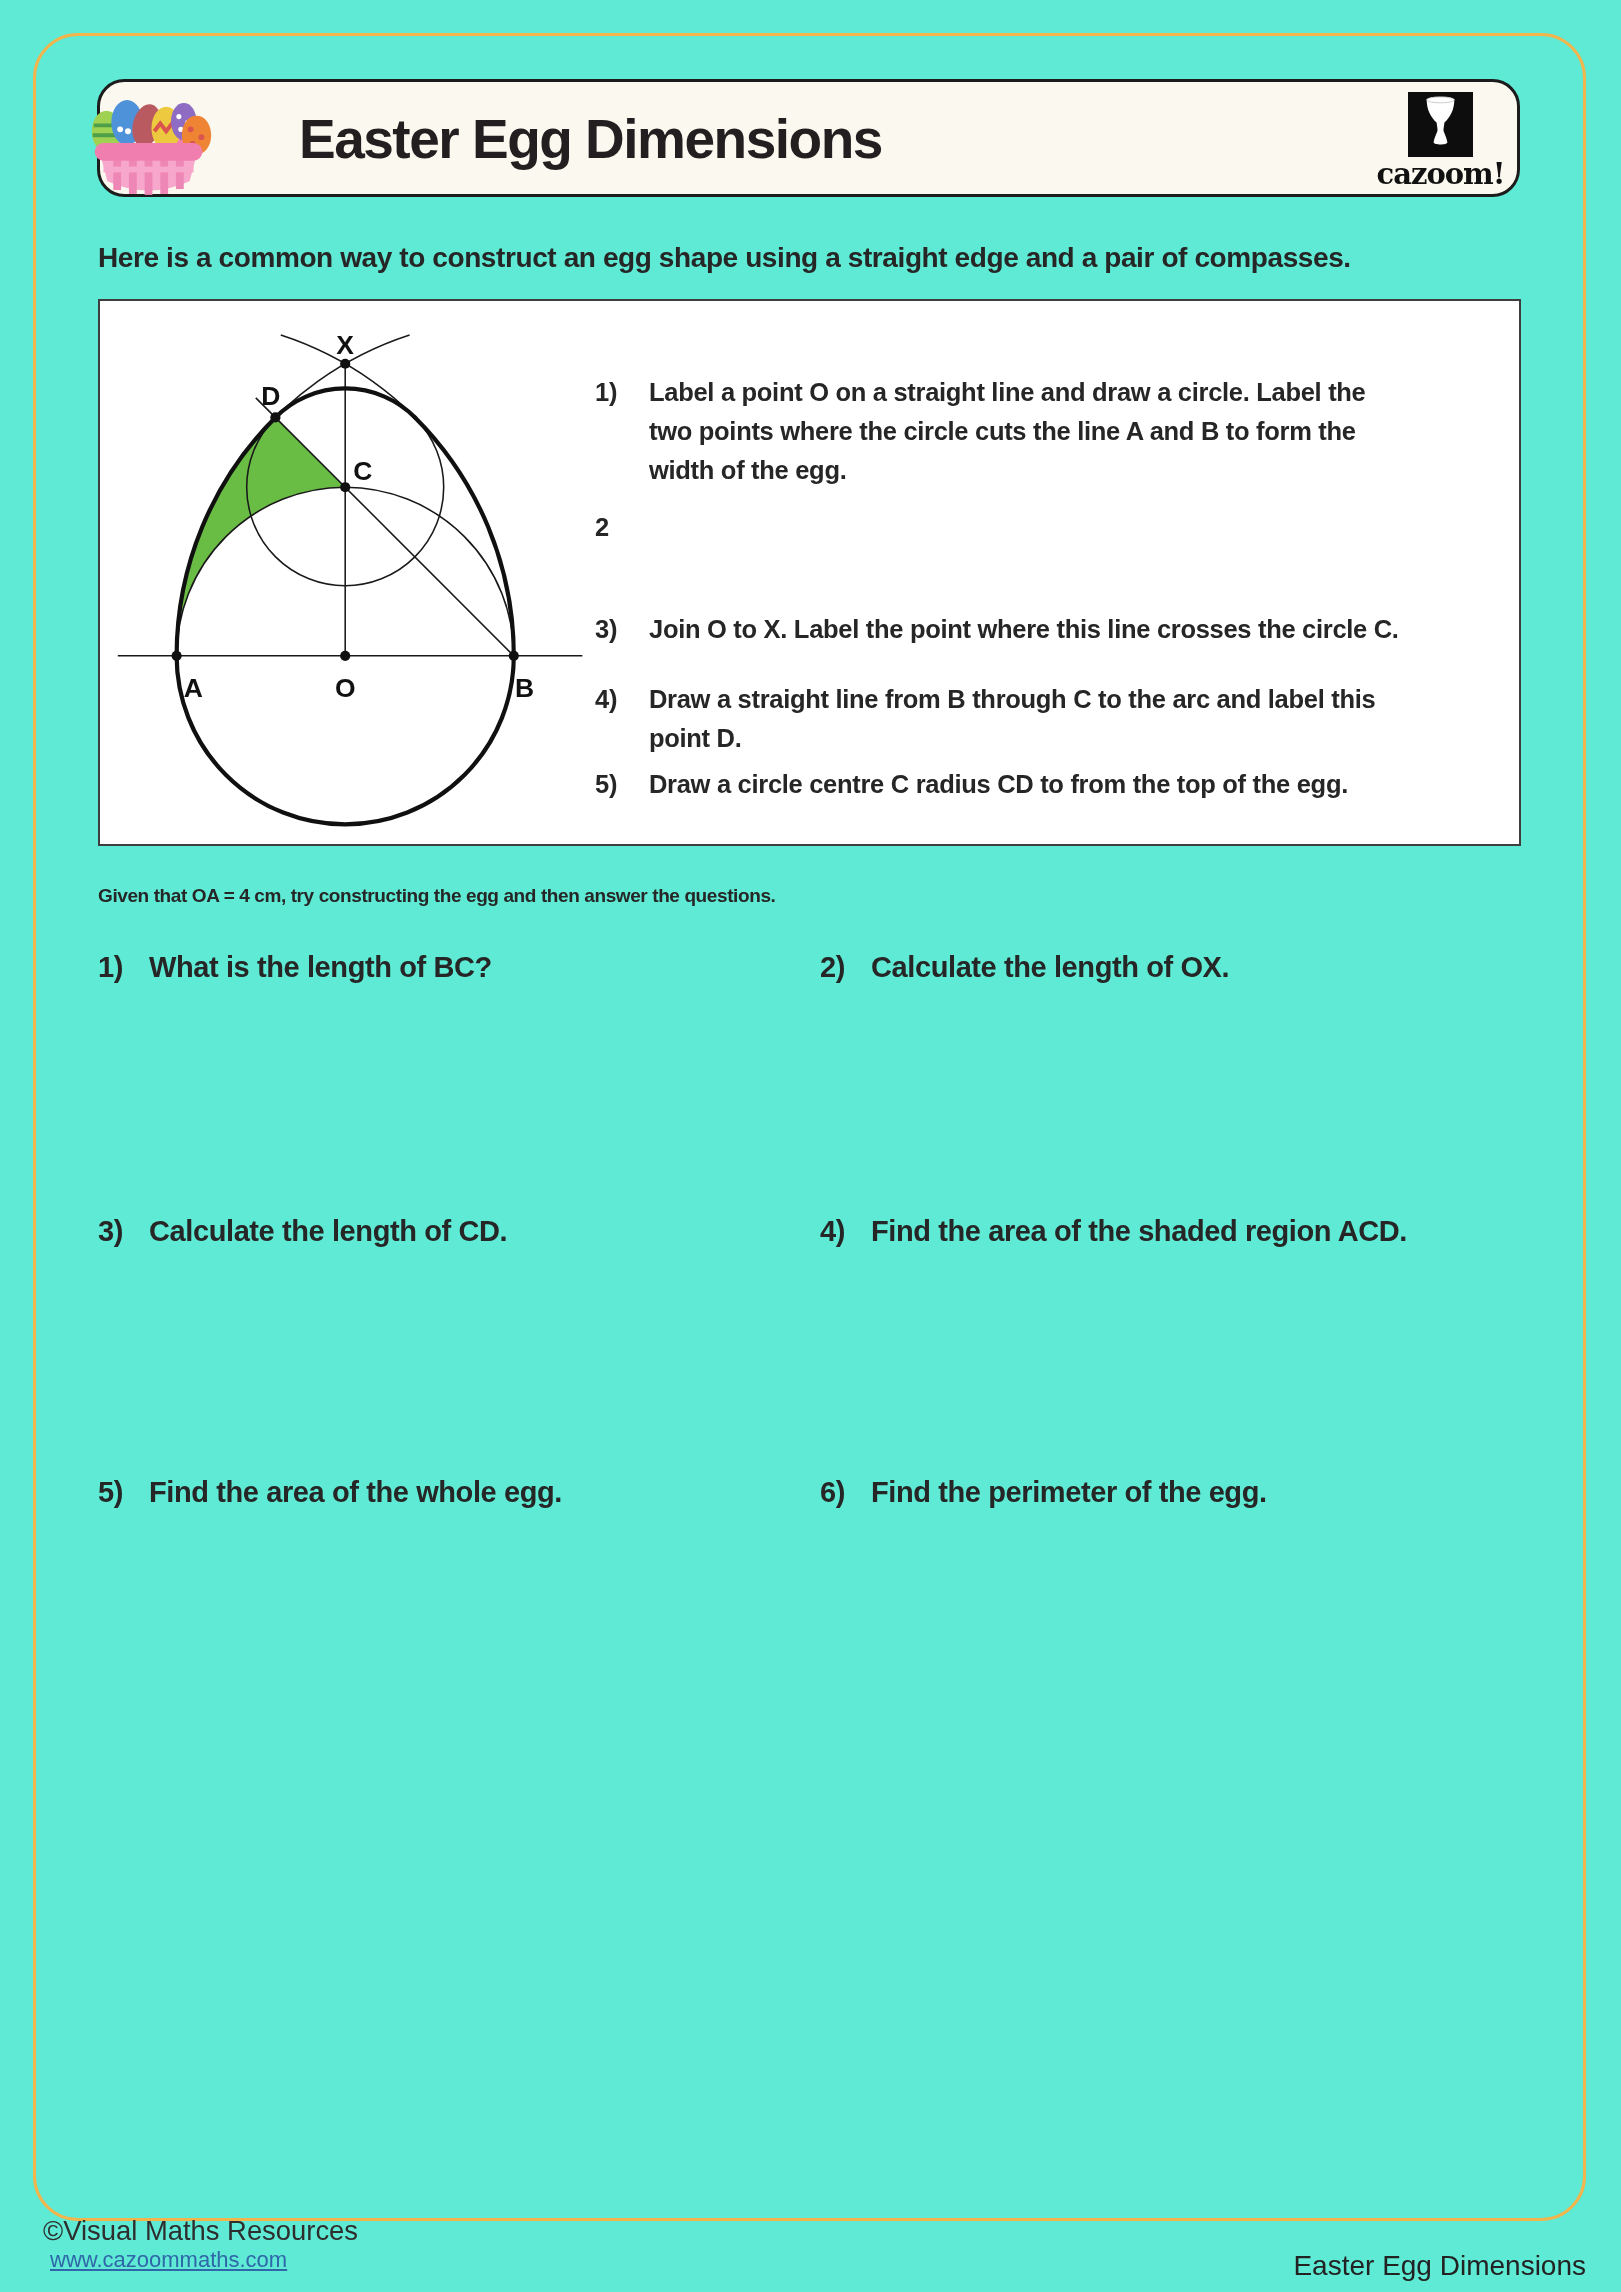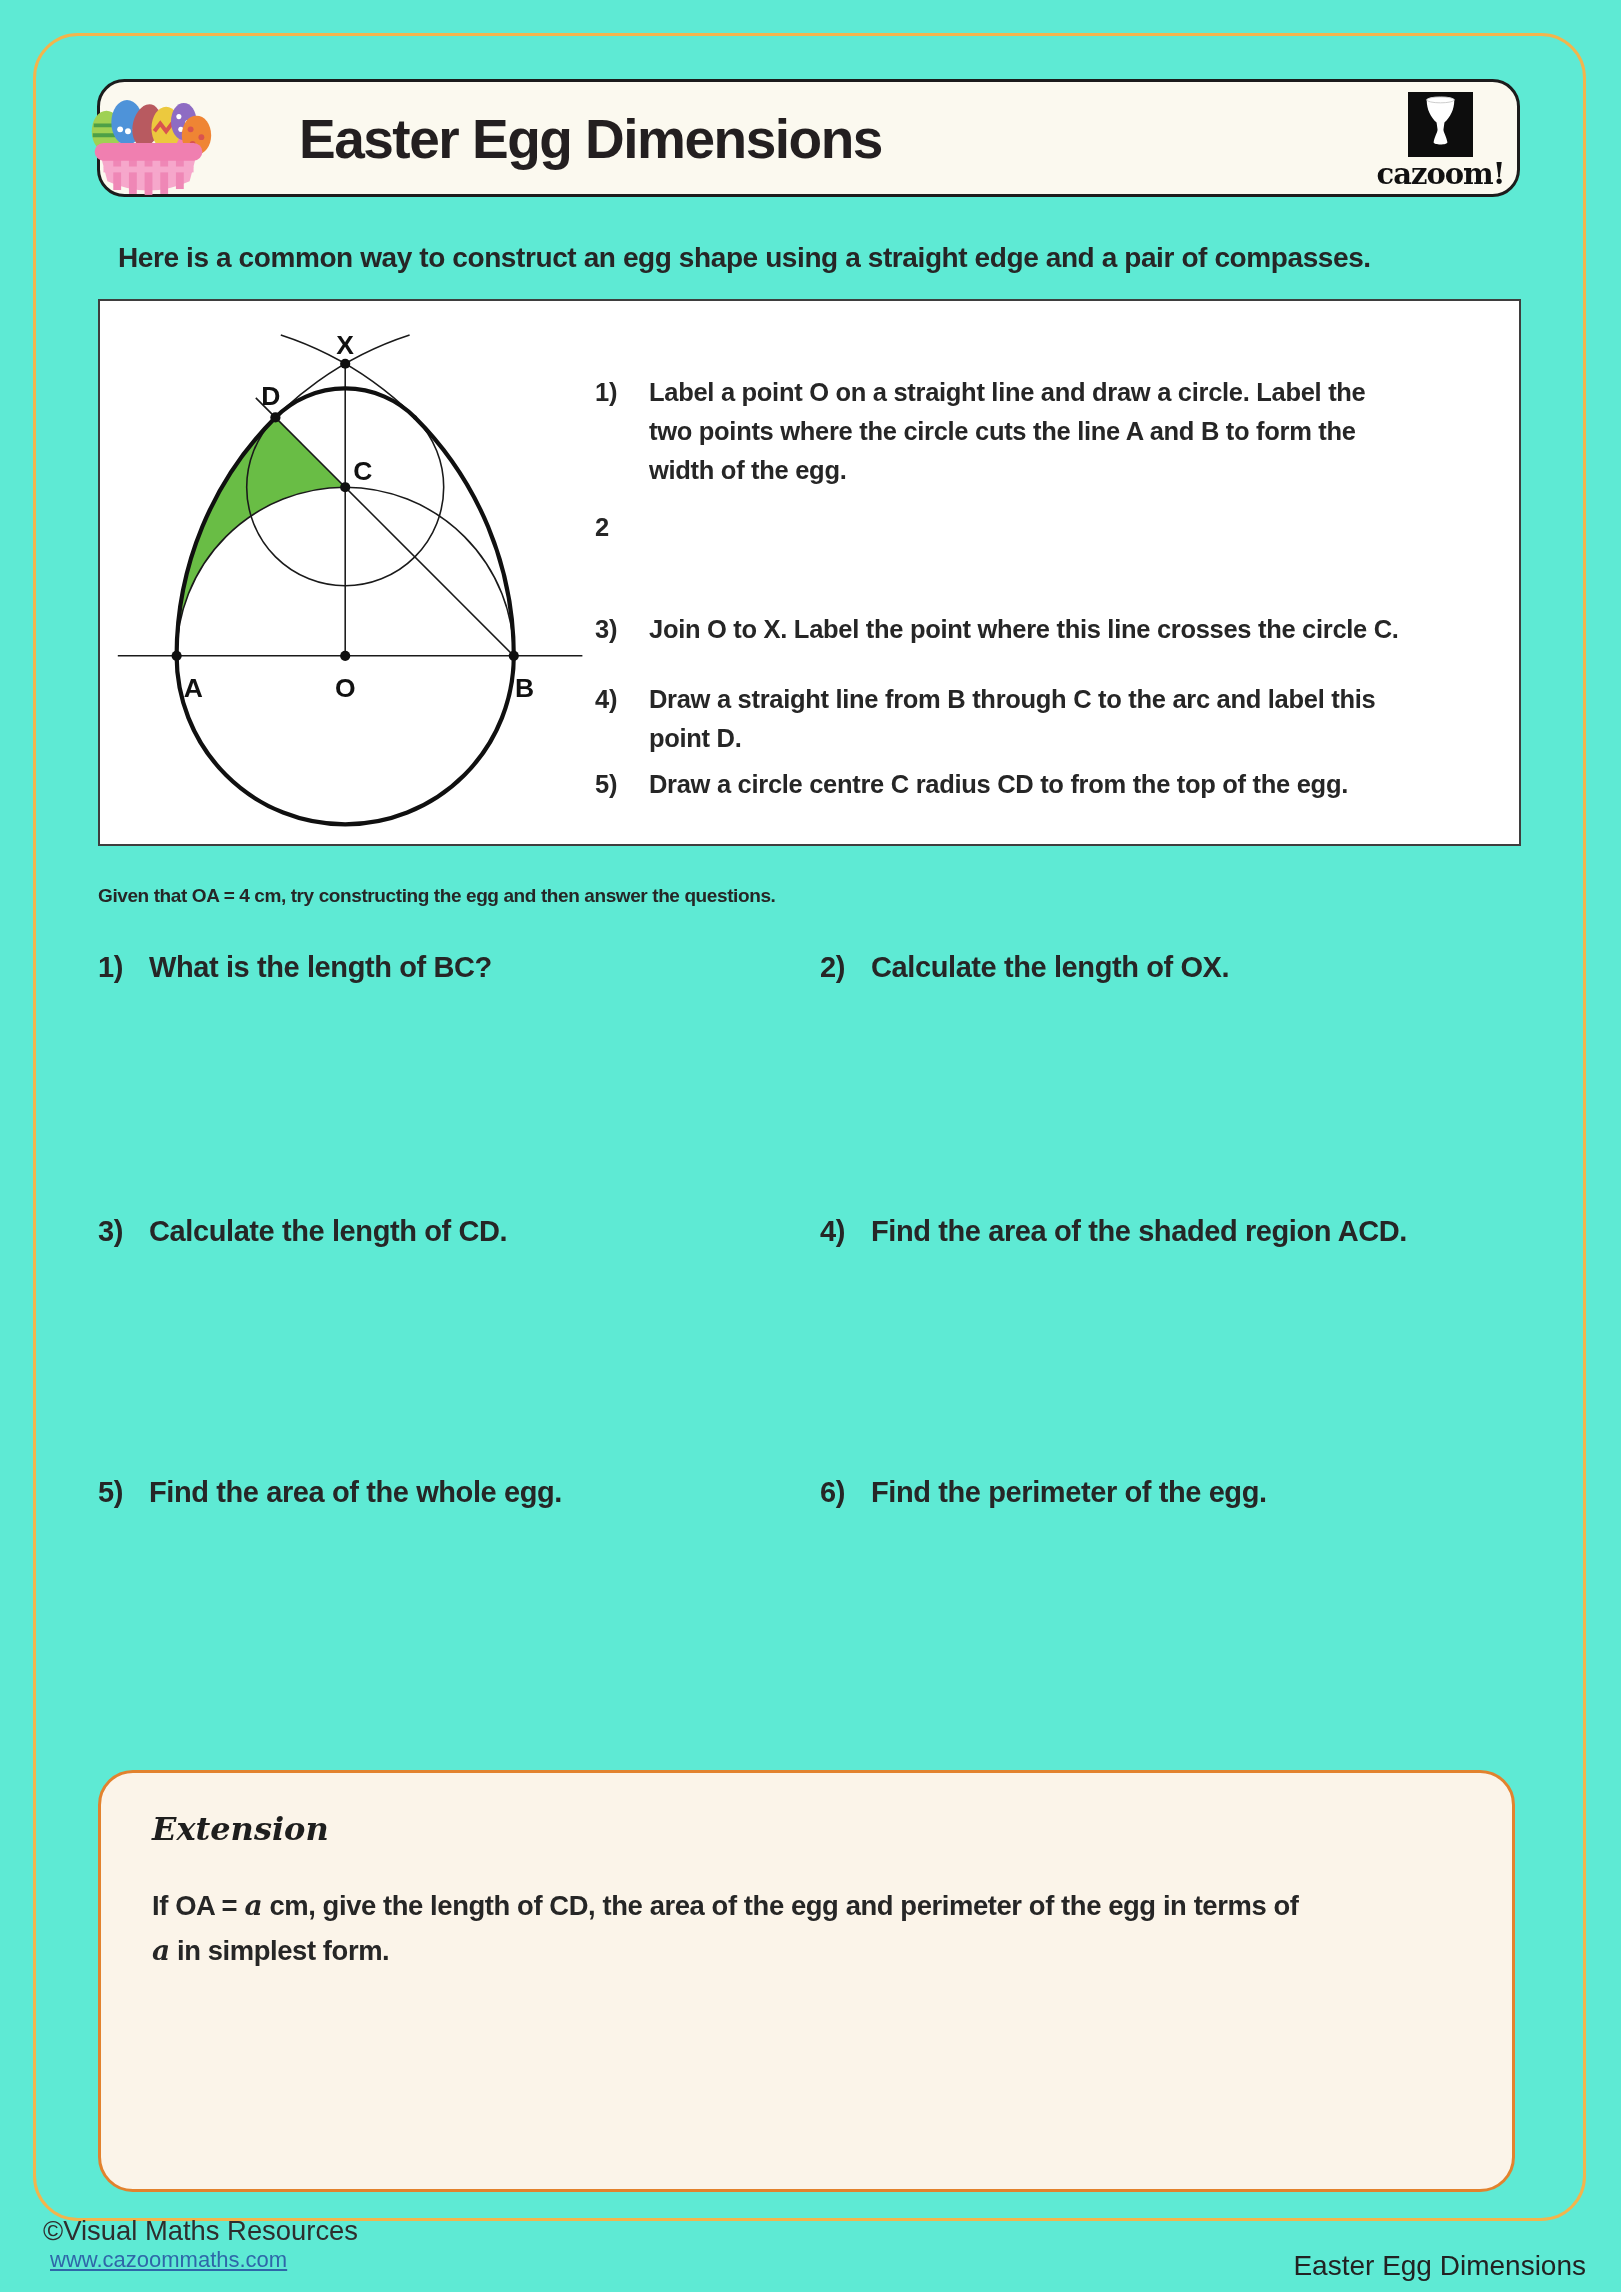--- a/index.html
+++ b/index.html
@@ -11,21 +11,21 @@
                border:3.9px solid var(--outer_border);border-radius:45px;}
 
   .header-bar{position:absolute;left:97px;top:79px;width:1417px;height:112px;
               border:3.9px solid var(--header_border);border-radius:27.4px;background:var(--header_fill);}
   .page-title{position:absolute;left:299px;top:79px;height:120px;line-height:120px;
               font-size:55px;font-weight:bold;letter-spacing:-1.5px;color:#231f20;white-space:nowrap;}
   .logo-box{position:absolute;left:1408px;top:92px;width:65px;height:65px;background:#0d0d0d;}
   .brand-text{position:absolute;left:1364px;top:157px;width:153px;text-align:center;
               font-family:"DejaVu Serif",serif;font-weight:bold;font-size:29px;letter-spacing:-1px;color:#111;}
 
-  .intro-text{position:absolute;left:98px;top:242px;font-size:28px;font-weight:bold;letter-spacing:-0.4px;margin-left:20px;}
+  .intro-text{position:absolute;left:98px;top:242px;font-size:28px;font-weight:bold;letter-spacing:-0.4px;}
 
   .diagram-box{position:absolute;left:98px;top:299px;width:1419px;height:543px;
                border:2.9px solid #3e3e3e;background:#ffffff;}
   .figure{position:absolute;left:0;top:0;}
 
   .step{position:absolute;left:495px;display:flex;font-size:25.5px;font-weight:bold;
         line-height:39px;letter-spacing:-0.3px;width:980px;}
   .step-num{width:54px;flex:0 0 54px;}
   .step-text{white-space:pre-line;}
 
@@ -192,26 +192,19 @@
   </div>
   <div class="question" style="left:98px;top:1476px;width:686px">
     <span class="q-num">5)</span>
     <span>Find the area of the whole egg.</span>
   </div>
   <div class="question" style="left:820px;top:1476px;width:745px">
     <span class="q-num">6)</span>
     <span>Find the perimeter of the egg.</span>
   </div>
 
-  <div class="extension-box">
-    <div class="ext-heading">Extension</div>
-    <div class="ext-body">
-      <div><span>If OA = </span><span class="mathvar">a</span><span> cm, give the length of CD, the area of the egg and perimeter of the egg in terms of</span></div>
-      <div><span class="mathvar">a</span><span> in simplest form.</span></div>
-    </div>
-  </div>
 
   <div class="footer-copy">©Visual Maths Resources</div>
   <a class="footer-link" href="#">www.cazoommaths.com</a>
   <div class="footer-doc">Easter Egg Dimensions</div>
 
 </div>
 
 
 </body></html>

